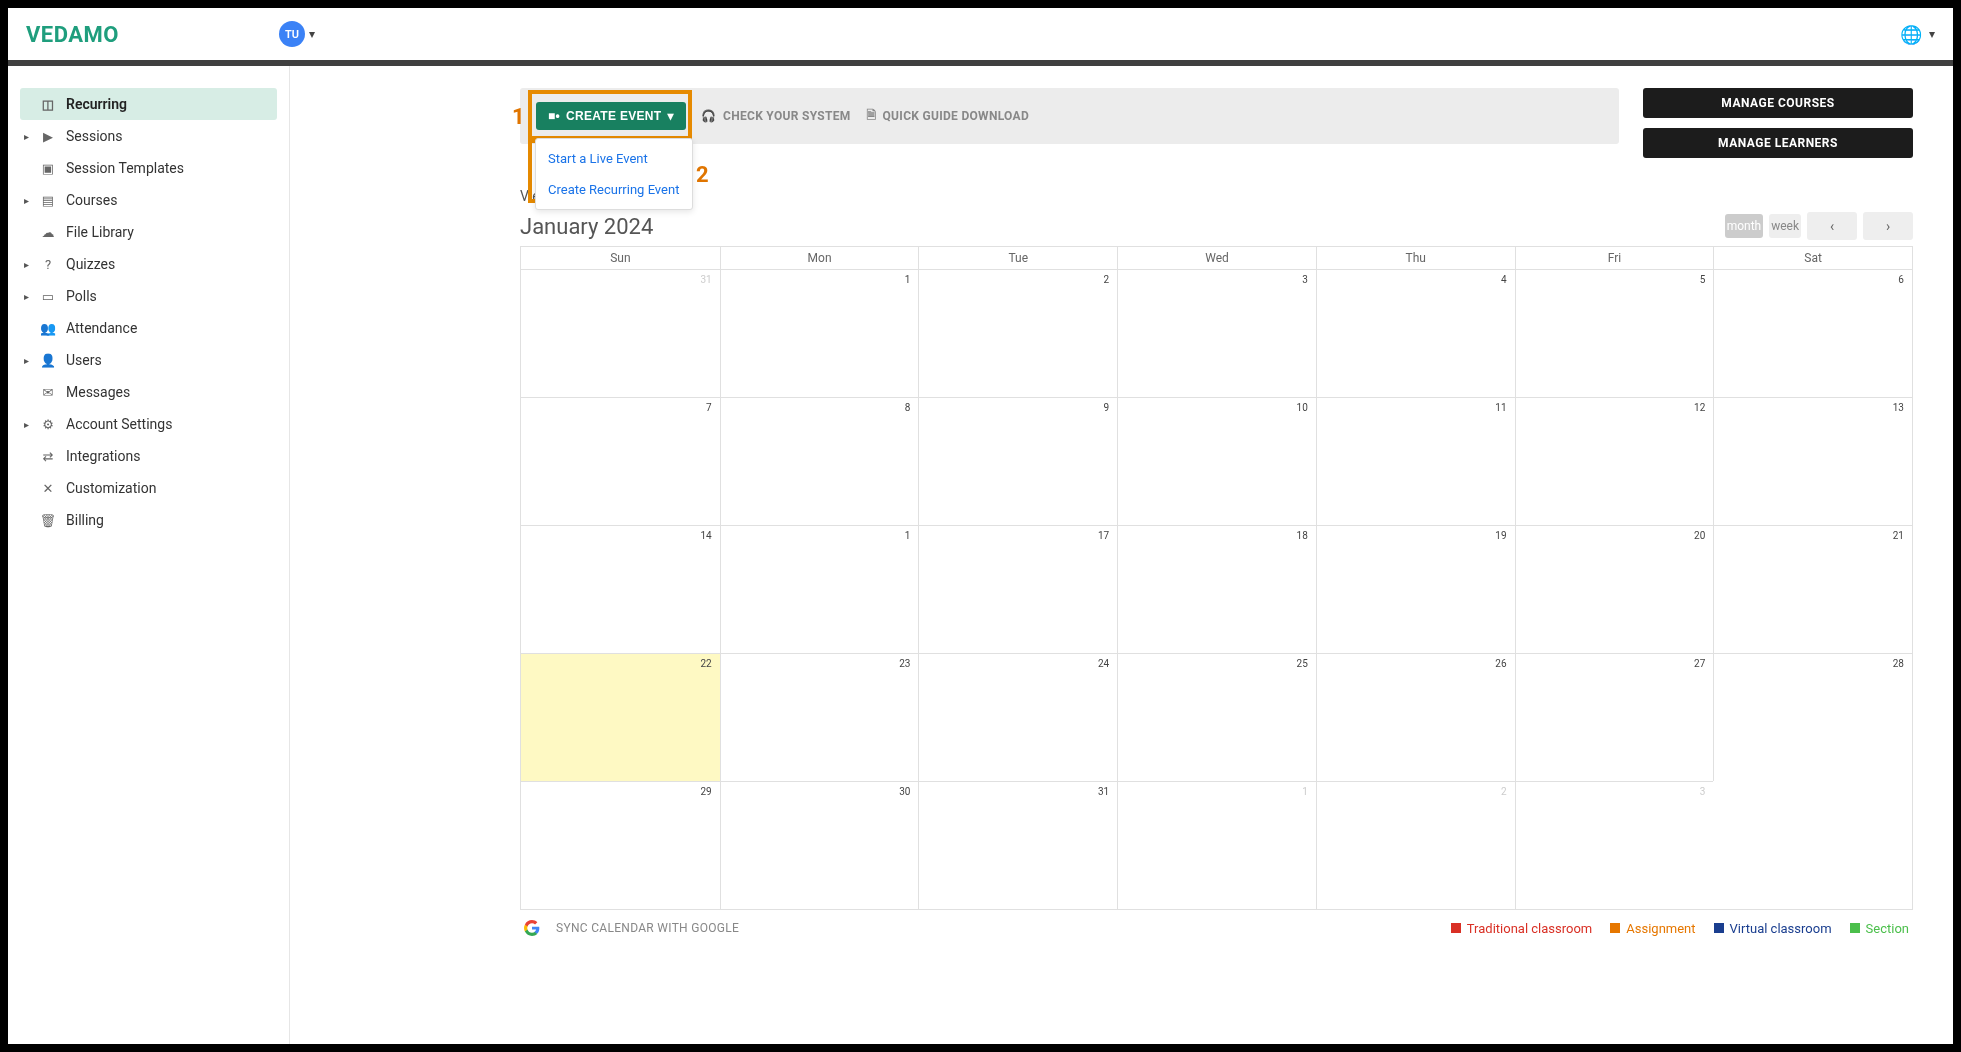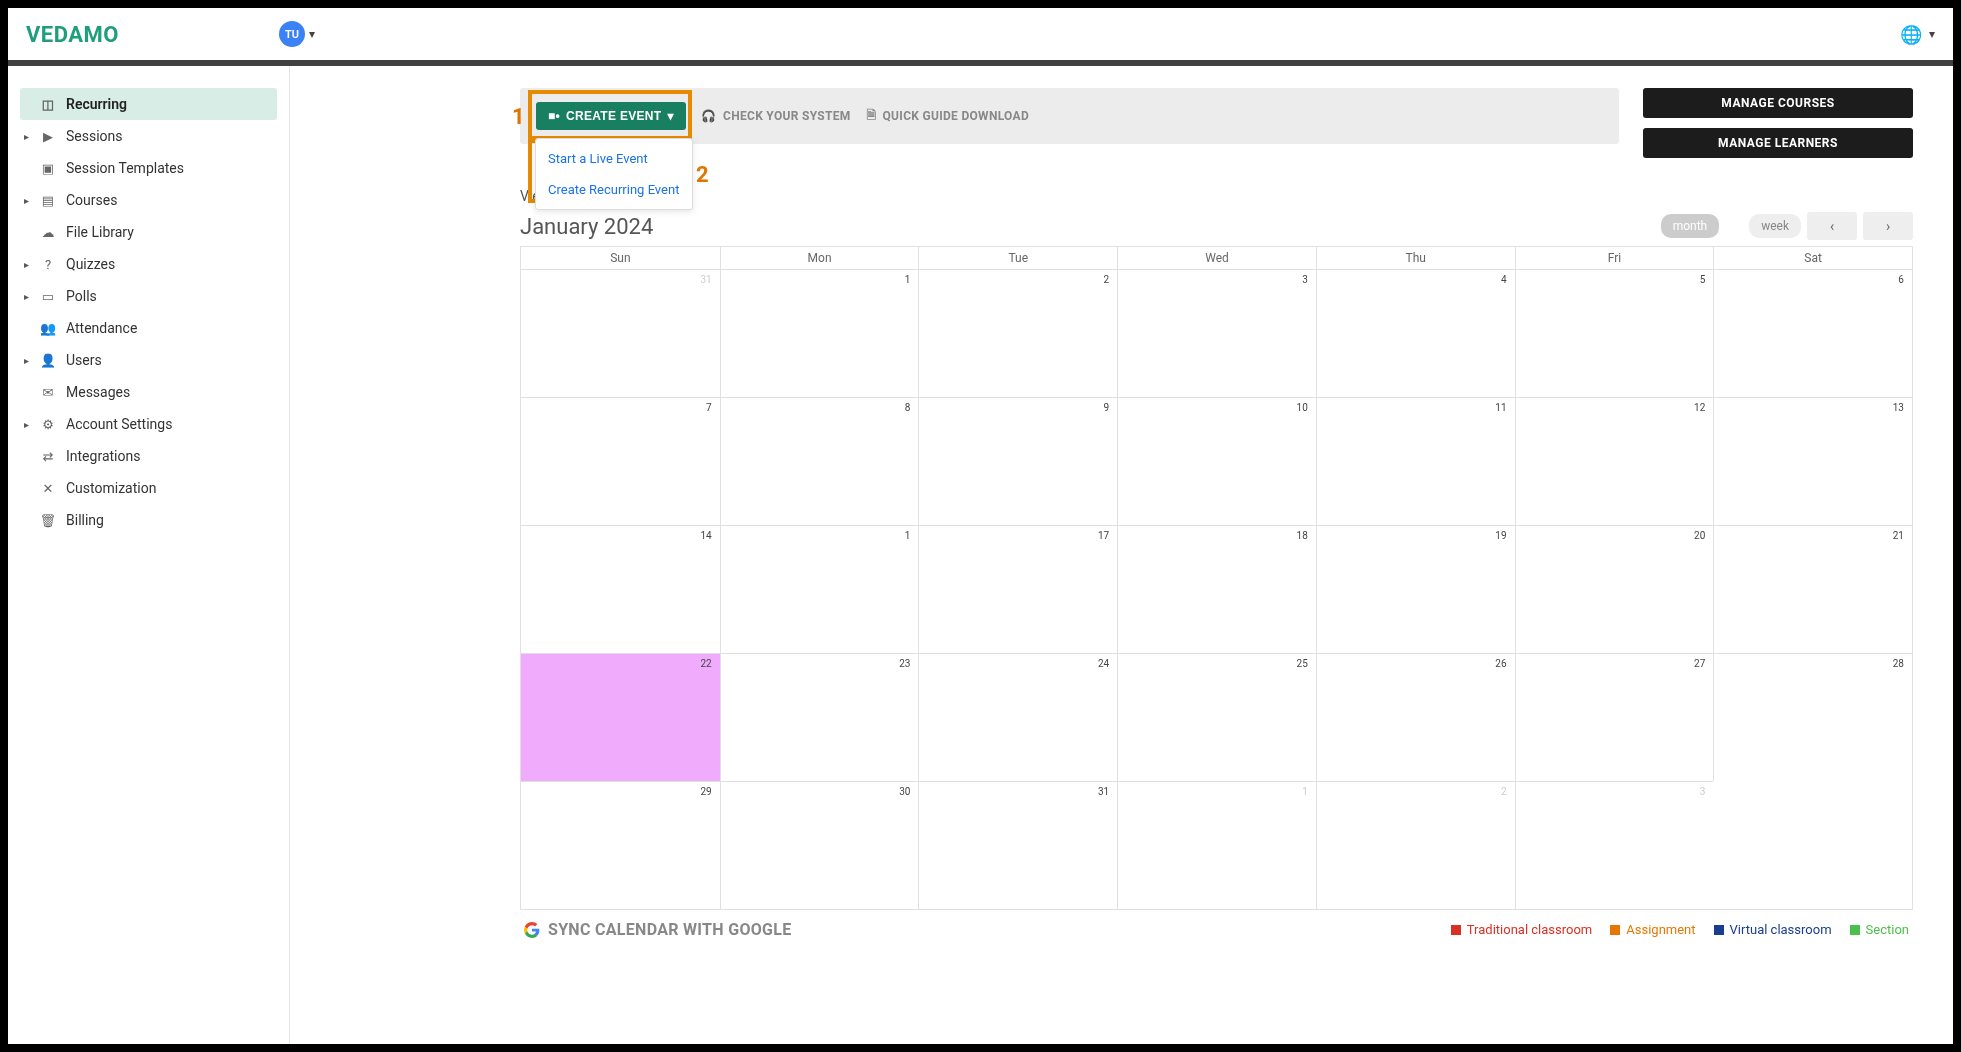--- a/index.html
+++ b/index.html
@@ -29,35 +29,35 @@
 .create-btn { background: #188060; color: #fff; border: none; padding: 7px 12px; border-radius: 3px; font-weight: 700; font-size: 12px; letter-spacing: 0.3px; display: flex; align-items: center; gap: 6px; cursor: pointer; }
 .dropdown { position: absolute; top: 36px; left: -1px; background: #fff; border: 1px solid #ddd; border-radius: 3px; box-shadow: 0 2px 6px rgba(0,0,0,0.1); width: 158px; padding: 4px 0; z-index: 5; }
 .dropdown-item { padding: 8px 12px; font-size: 13px; color: #1a73e8; cursor: pointer; }
 .toolbar-link { color: #888; font-weight: 700; font-size: 12px; letter-spacing: 0.3px; display: flex; gap: 6px; align-items: center; cursor: pointer; }
 .manage-col { display: flex; flex-direction: column; gap: 10px; width: 270px; }
 .manage-btn { background: #1c1c1c; color: #fff; text-align: center; padding: 8px 0; font-size: 12px; font-weight: 700; letter-spacing: 0.5px; border-radius: 3px; cursor: pointer; }
 .view-line { color: #555; font-size: 14px; margin-bottom: 8px; }
 .cal-header-row { display: flex; align-items: center; justify-content: space-between; margin-bottom: 6px; }
 .month-title { font-size: 22px; font-weight: 400; color: #555; }
 .view-switch { display: flex; gap: 6px; align-items: center; }
-.seg { background: #eee; border-radius: 10px; padding: 5px 12px; font-size: 12px; color: #888; cursor: pointer; margin-left: 24px; }
+.seg { background: #eee; border-radius: 3px; padding: 5px 2px; font-size: 12px; color: #888; cursor: pointer; }
 .seg.active { background: #ccc; color: #fff; }
 .navbtn { background: #eee; width: 50px; height: 28px; border-radius: 3px; display: flex; align-items: center; justify-content: center; font-size: 14px; color: #666; cursor: pointer; }
 .calendar { border: 1px solid #e0e0e0; border-top: 1px solid #e0e0e0; width: 100%; }
 .cal-days { display: grid; grid-template-columns: repeat(7, 1fr); }
 .day-head { text-align: center; font-size: 12px; color: #666; padding: 4px 0; border-left: 1px solid #e0e0e0; }
 .day-head:first-child { border-left: none; }
 .cal-grid { display: grid; grid-template-columns: repeat(7, 1fr); grid-template-rows: repeat(5, 128px); }
 .cell { border-left: 1px solid #e0e0e0; border-top: 1px solid #e0e0e0; position: relative; }
 .cell:nth-child(7n+1) { border-left: none; }
 .cell .num { position: absolute; top: 4px; right: 8px; font-size: 10px; color: #444; }
 .cell.other .num { color: #ccc; }
-.cell.today { background: #f0abfc; }
+.cell.today { background: #fef9c3; }
 .footer { display: flex; justify-content: space-between; align-items: center; padding: 10px 4px 0; font-size: 13px; }
-.sync { color: #888; font-weight: 700; font-size: 16px; letter-spacing: 0.3px; display: flex; gap: 8px; align-items: center; cursor: pointer; }
+.sync { color: #888; font-weight: 400; font-size: 12px; letter-spacing: 0.3px; display: flex; gap: 16px; align-items: center; cursor: pointer; }
 .gicon { width: 16px; height: 16px; display: inline-block; }
 .legend { display: flex; gap: 18px; align-items: center; }
 .legend-item { display: flex; gap: 6px; align-items: center; }
 .sw { width: 10px; height: 10px; display: inline-block; }
 .l-red { background: #d93025; } .l-red-t { color: #d93025; }
 .l-org { background: #e67700; } .l-org-t { color: #e67700; }
 .l-blu { background: #1a3e8f; } .l-blu-t { color: #1a3e8f; }
 .l-grn { background: #4bbf4b; } .l-grn-t { color: #4bbf4b; }
 .avatar-wrap { display: flex; align-items: center; gap: 4px; margin-left: 160px; cursor: pointer; }
 </style>

